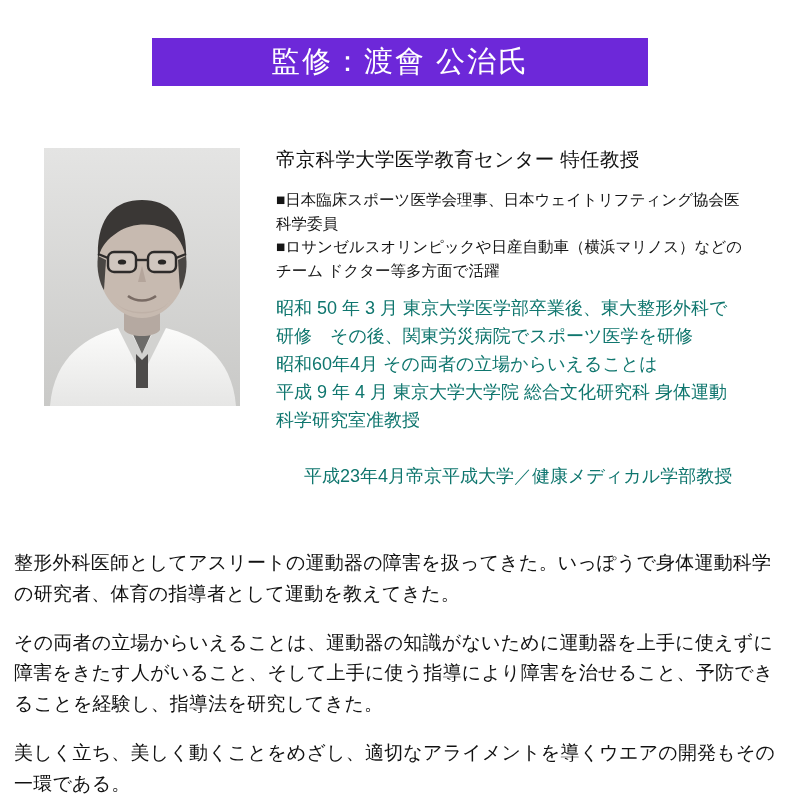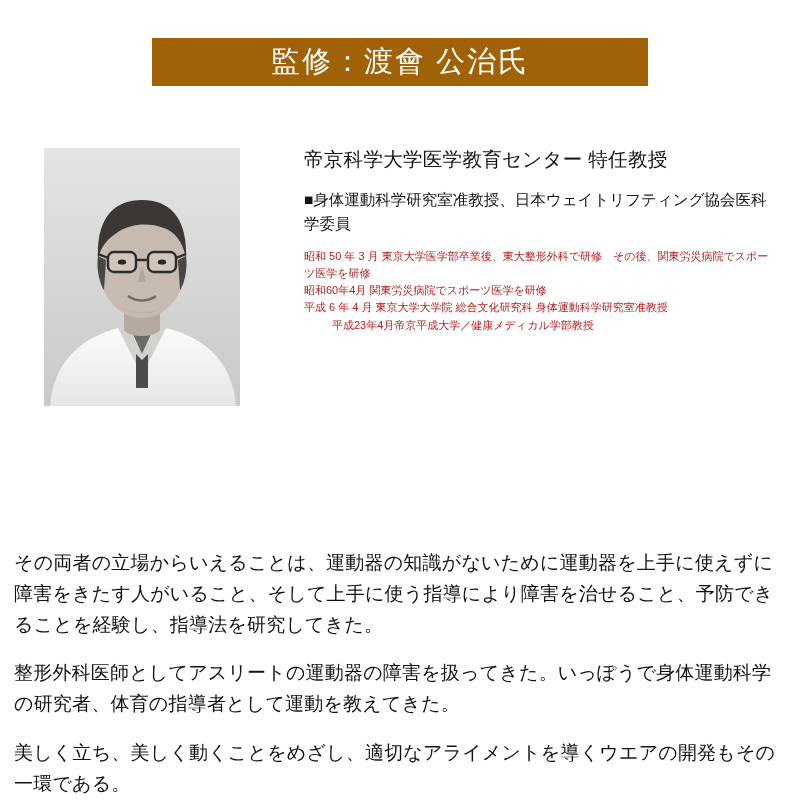--- a/index.html
+++ b/index.html
@@ -21,21 +21,21 @@
     box-sizing: border-box;
   }
 
   
   .title-banner {
     position: absolute;
     left: 152px;
     top: 38px;
     width: 496px;
     height: 48px;
-    background: #a16207;
+    background: #6d28d9;
     display: flex;
     align-items: center;
     justify-content: center;
   }
   .title-banner .title-text {
     color: #ffffff;
     font-size: 29px;
     letter-spacing: 2px;
     font-weight: 500;
     white-space: nowrap;
@@ -49,21 +49,21 @@
     width: 196px;
     height: 258px;
     overflow: hidden;
     background: #d8d8d6;
   }
   .portrait svg { display: block; }
 
   
   .profile {
     position: absolute;
-    left: 304px;
+    left: 276px;
     top: 144px;
     width: 468px;
   }
   .profile .headline {
     font-size: 19.5px;
     line-height: 1.55;
     letter-spacing: 0.3px;
     color: #111;
     margin: 0 0 14px 0;
   }
@@ -71,26 +71,26 @@
 
   .bullets {
     font-size: 15.5px;
     line-height: 1.52;
     color: #151515;
     margin-bottom: 13px;
   }
   .bullets p { margin: 0; }
 
   .career {
-    font-size: 11px;
+    font-size: 18px;
     line-height: 1.55;
-    color: #b91c1c;
+    color: #0f766e;
   }
   .career p { margin: 0; }
-  .career .indent { padding-left: 28px; }
+  .career .indent { padding-left: 28px; margin-top: 28px; }
 
   
   .body-text {
     position: absolute;
     left: 14px;
     top: 548px;
     width: 772px;
   }
   .body-text p {
     margin: 0 0 18px 0;
@@ -161,31 +161,32 @@
     </svg>
   </div>
 
   <div class="profile">
 
     <div class="headline">
       <div>帝京科学大学医学教育センター 特任教授</div>
     </div>
 
     <div class="bullets">
-      <p>■身体運動科学研究室准教授、日本ウェイトリフティング協会医科学委員</p>
+      <p>■日本臨床スポーツ医学会理事、日本ウェイトリフティング協会医科学委員</p>
+      <p>■ロサンゼルスオリンピックや日産自動車（横浜マリノス）などのチーム ドクター等多方面で活躍</p>
     </div>
 
     <div class="career">
       <p>昭和 50 年 3 月 東京大学医学部卒業後、東大整形外科で研修　その後、関東労災病院でスポーツ医学を研修</p>
-      <p>昭和60年4月 関東労災病院でスポーツ医学を研修</p>
-      <p>平成 6 年 4 月 東京大学大学院 総合文化研究科 身体運動科学研究室准教授</p>
+      <p>昭和60年4月 その両者の立場からいえることは</p>
+      <p>平成 9 年 4 月 東京大学大学院 総合文化研究科 身体運動科学研究室准教授</p>
       <p class="indent">平成23年4月帝京平成大学／健康メディカル学部教授</p>
     </div>
 
   </div>
 
   <div class="body-text">
+    <p>整形外科医師としてアスリートの運動器の障害を扱ってきた。いっぽうで身体運動科学の研究者、体育の指導者として運動を教えてきた。</p>
     <p>その両者の立場からいえることは、運動器の知識がないために運動器を上手に使えずに障害をきたす人がいること、そして上手に使う指導により障害を治せること、予防できることを経験し、指導法を研究してきた。</p>
-    <p>整形外科医師としてアスリートの運動器の障害を扱ってきた。いっぽうで身体運動科学の研究者、体育の指導者として運動を教えてきた。</p>
     <p>美しく立ち、美しく動くことをめざし、適切なアライメントを導くウエアの開発もその一環である。</p>
   </div>
 
 </div>
 
 </body></html>

